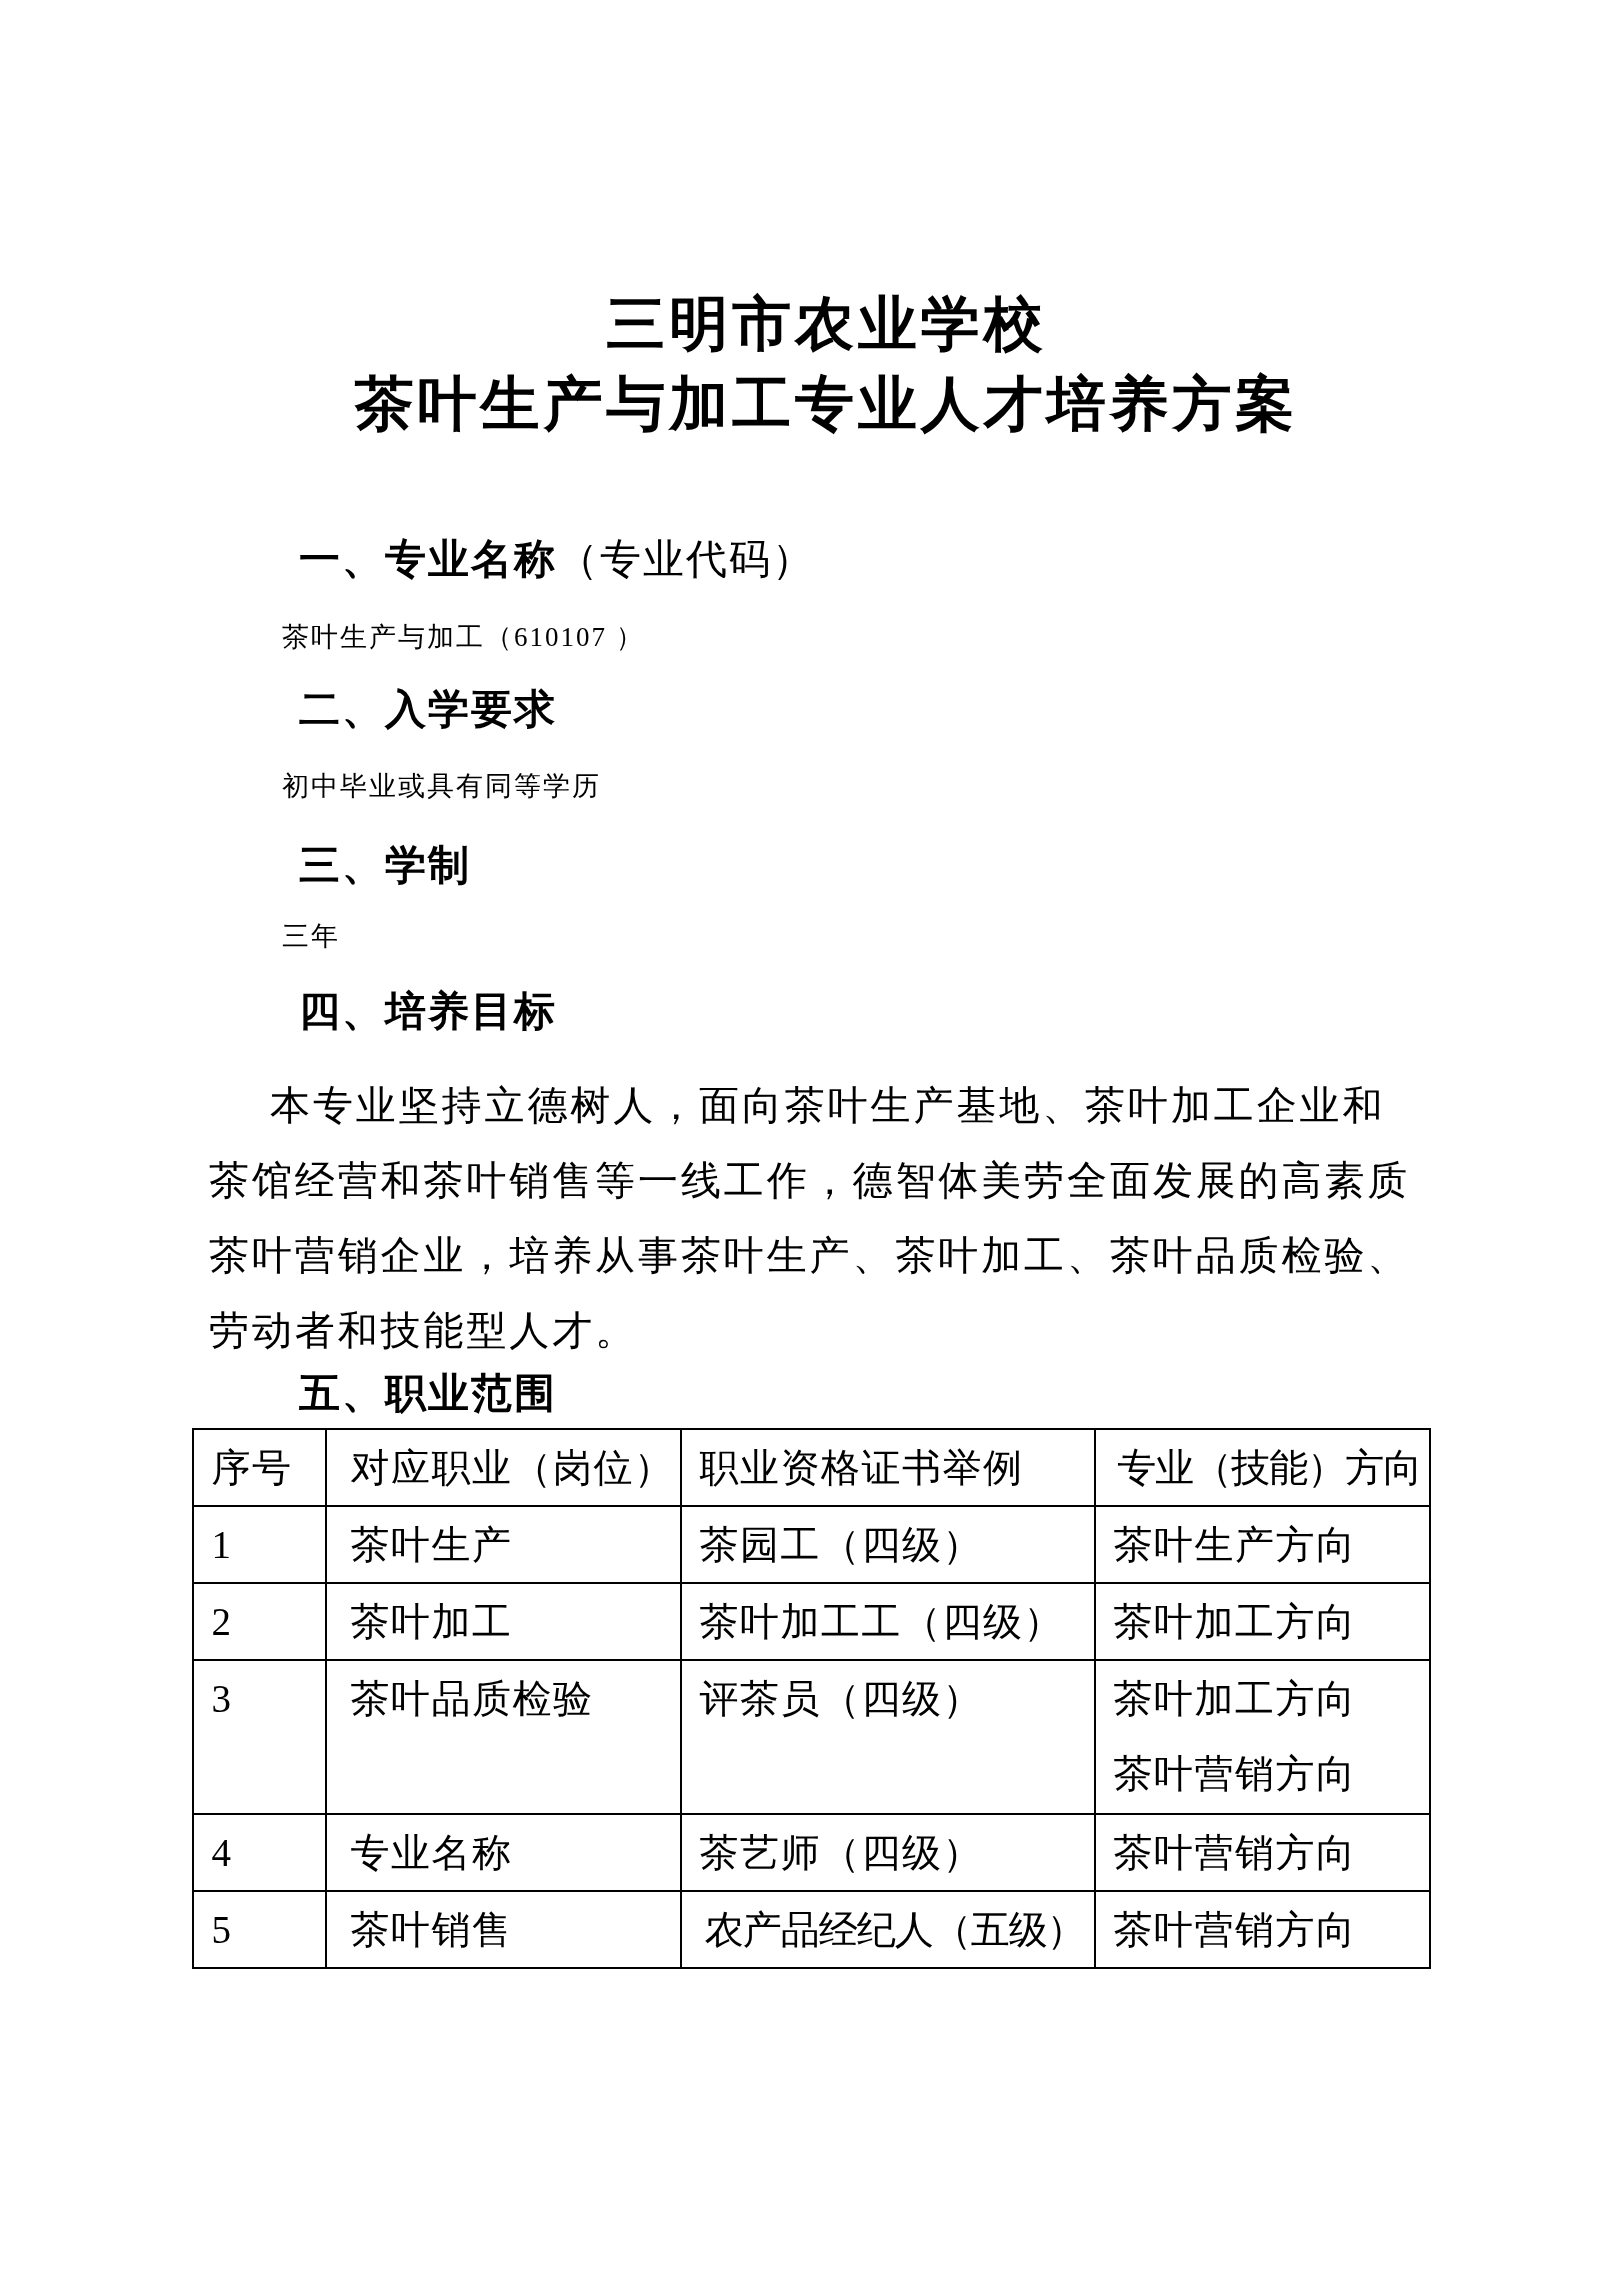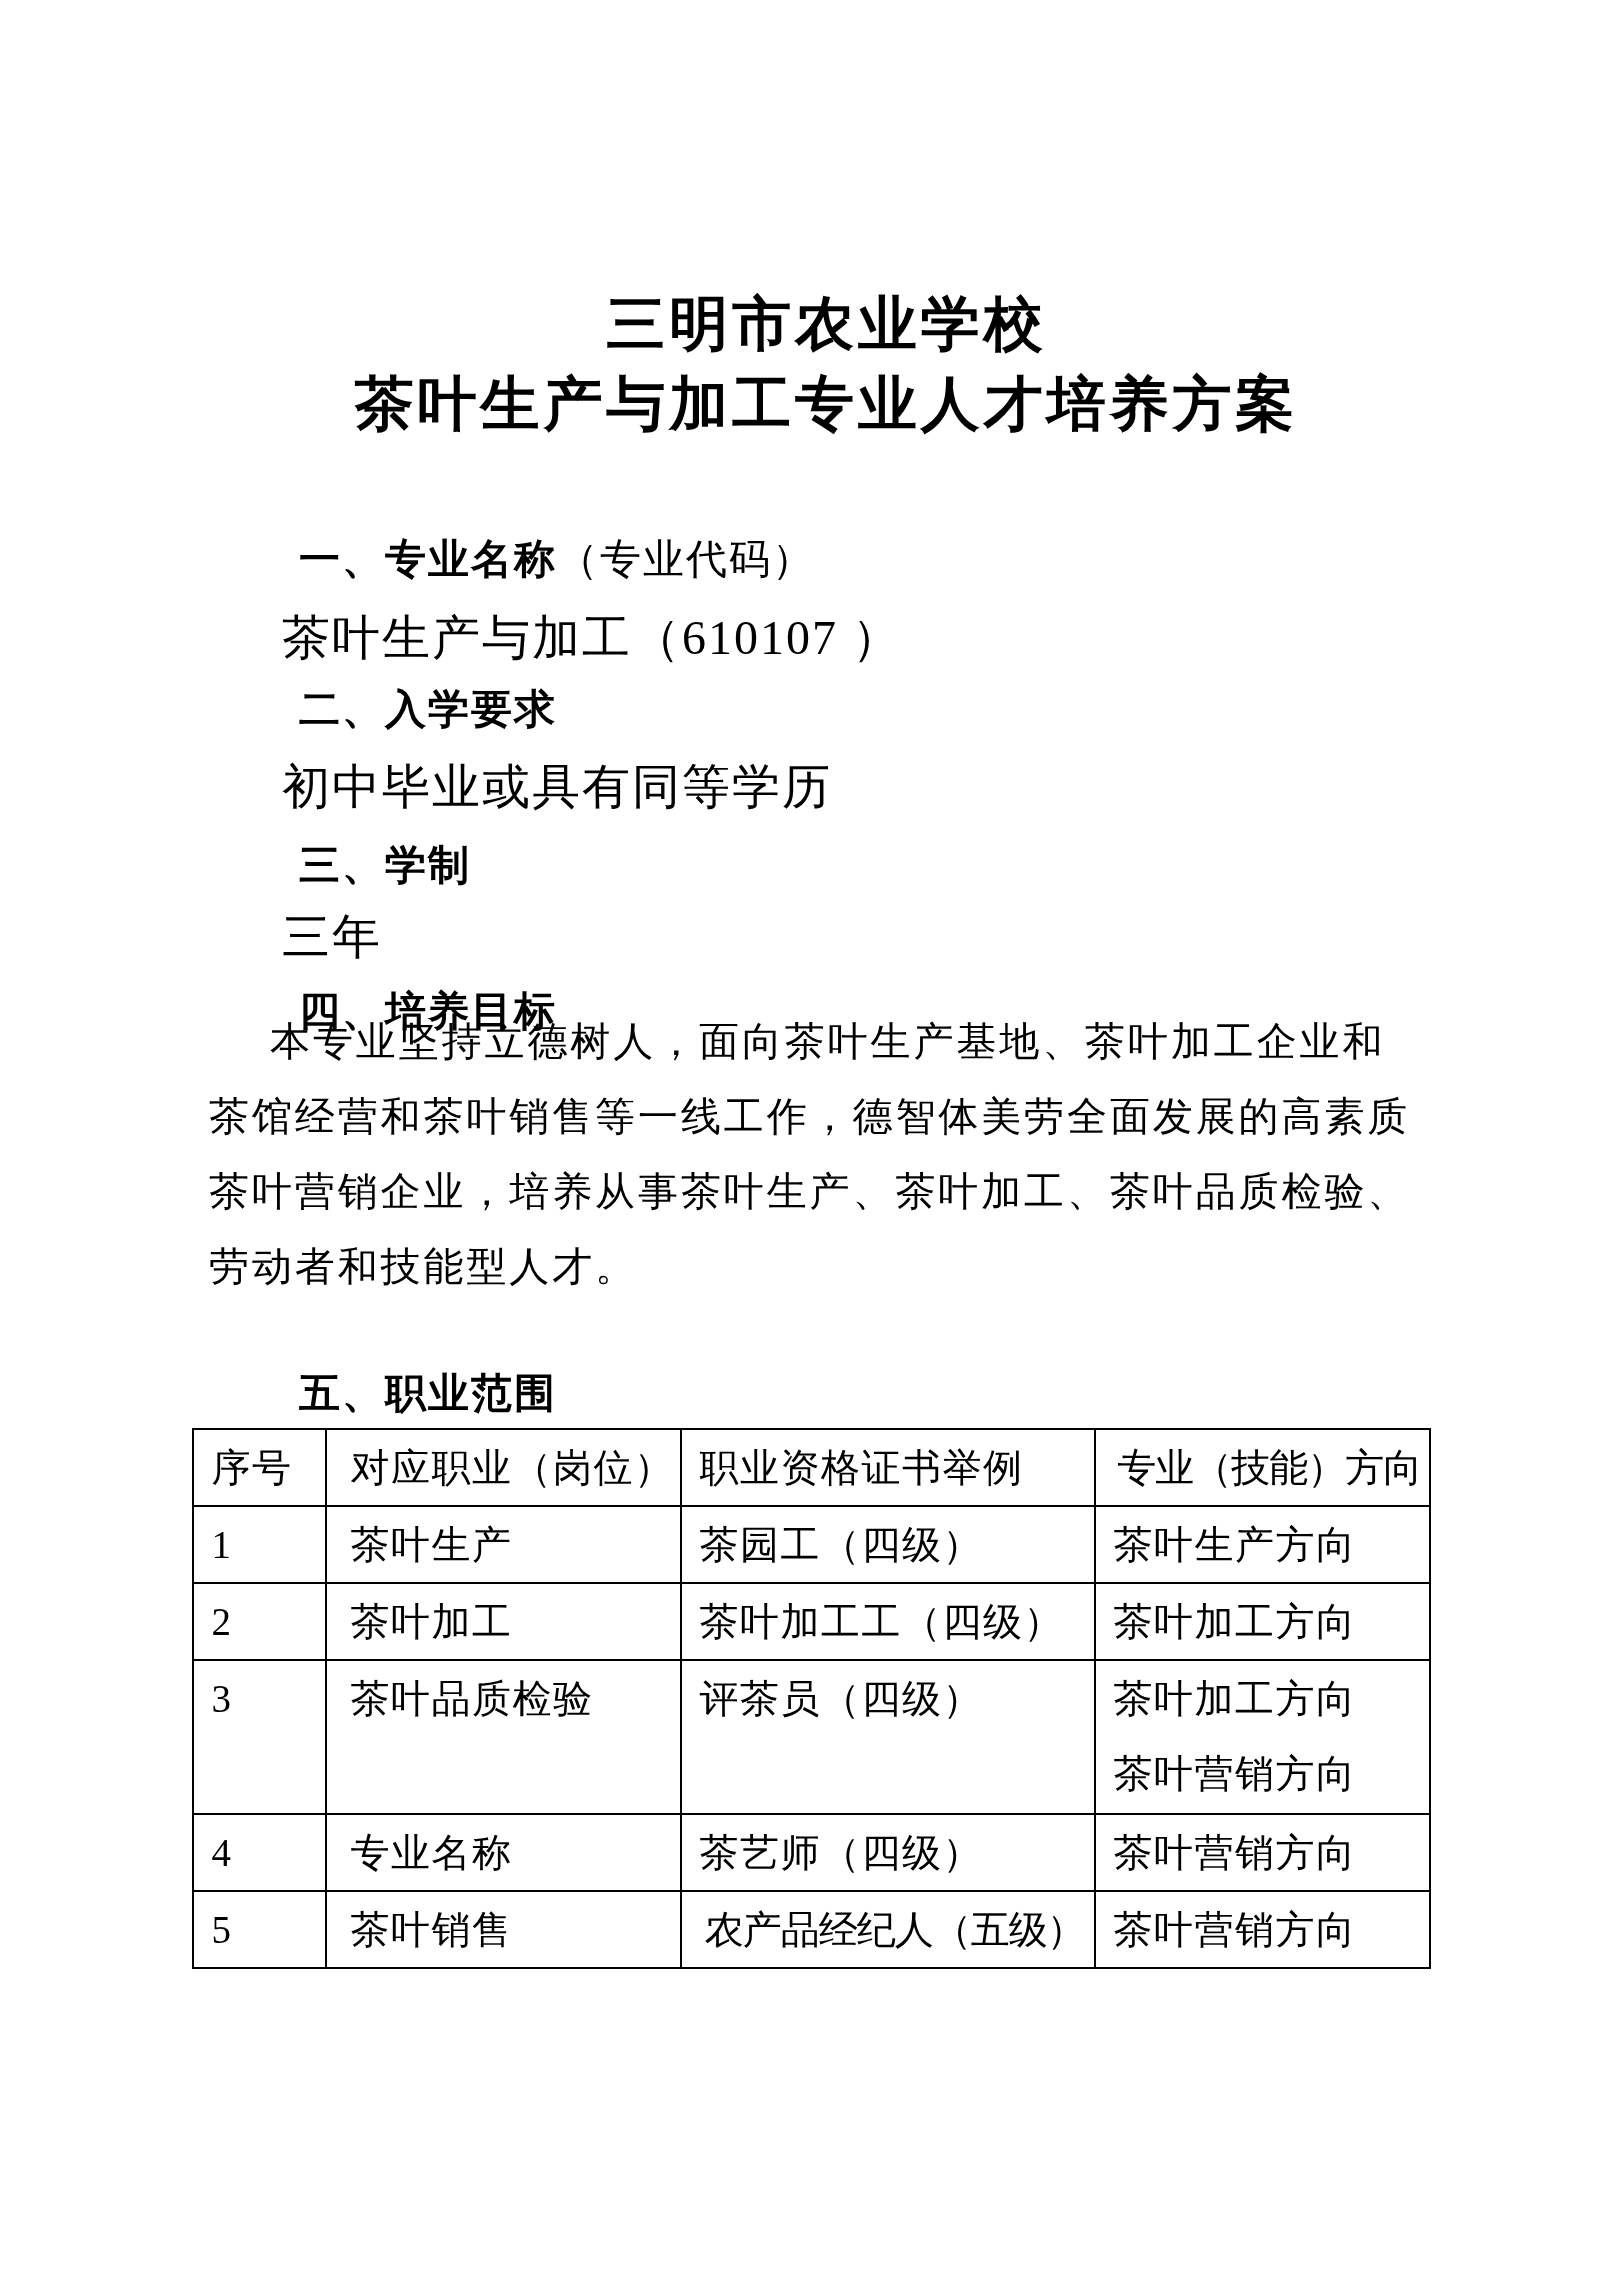--- a/index.html
+++ b/index.html
@@ -44,29 +44,29 @@
     font-weight: bold;
   }
   .heading .hn {
     font-family: "Liberation Serif", serif;
     font-weight: normal;
   }
   .bodyline {
     position: absolute;
     left: 282px;
     font-family: "Liberation Serif", serif;
-    font-size: 48px;
+    font-size: 27px;
     line-height: 47px;
     letter-spacing: 2px;
     white-space: nowrap;
   }
   .para {
     position: absolute;
     left: 209px;
-    top: 1004px;
+    top: 1068px;
     width: 1215px;
     font-family: "Liberation Serif", serif;
     font-size: 40px;
     line-height: 75px;
     letter-spacing: 2.9px;
   }
   .para .pline { white-space: nowrap; }
   .para .pline.indent { padding-left: 61px; }
   table.jobs-table {
     position: absolute;

